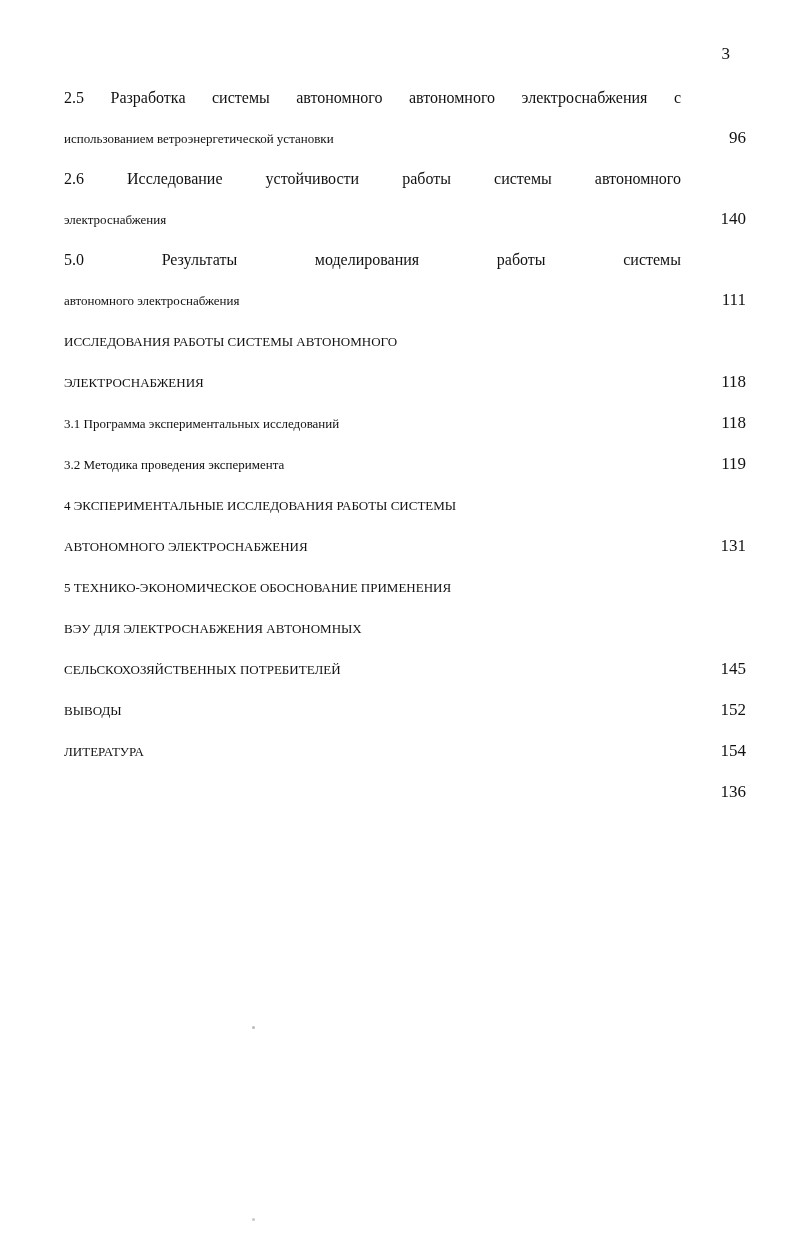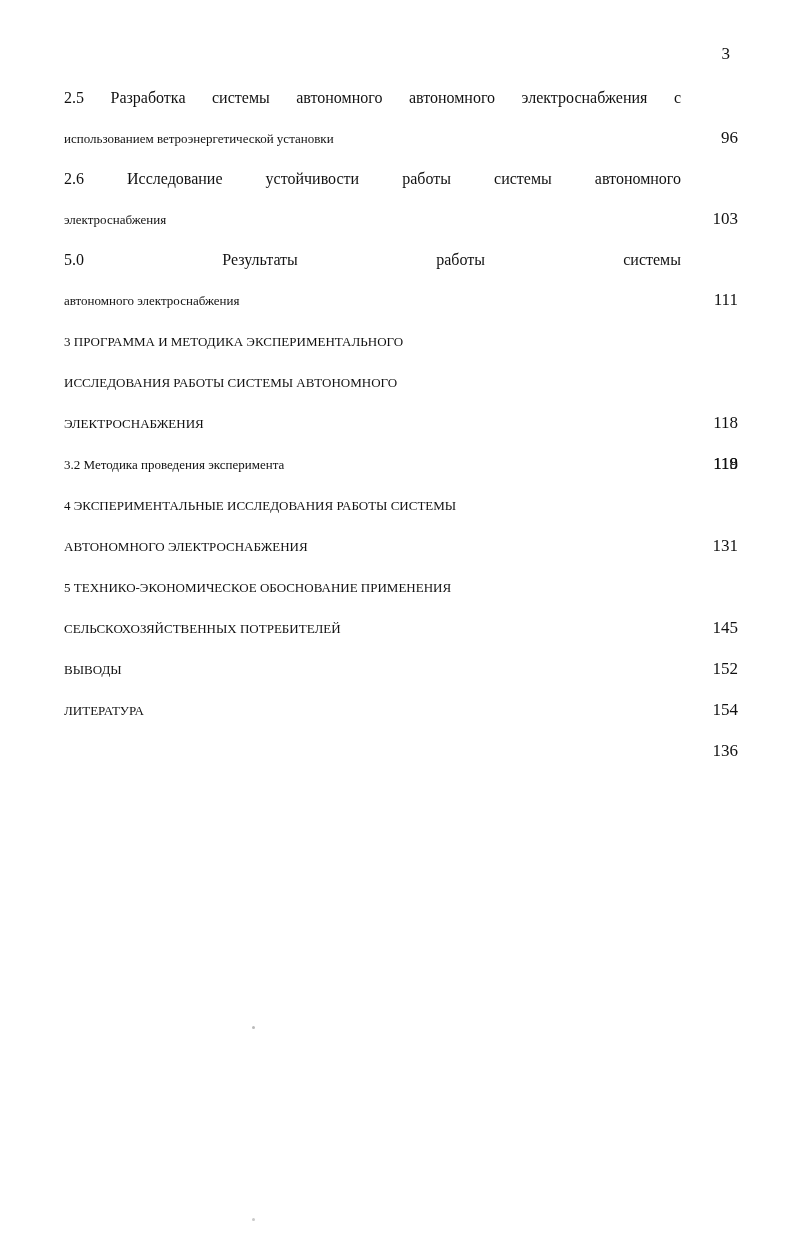--- a/index.html
+++ b/index.html
@@ -29,21 +29,21 @@
     top: 78px;
     left: 64px;
     width: 682px;
   }
   .toc-entry {
     position: relative;
     margin-bottom: 0px;
   }
   .pagenum {
     position: absolute;
-    right: 8px;
+    right: 0;
     top: 0;
     font-size: 17px;
     text-align: right;
     width: 40px;
     white-space: nowrap;
   }
   .row {
     position: relative;
     width: 682px;
     line-height: 40px;
@@ -114,54 +114,53 @@
           <span>2.6</span>
           <span>Исследование</span>
           <span>устойчивости</span>
           <span>работы</span>
           <span>системы</span>
           <span>автономного</span>
         </div>
       </div>
       <div class="row">
         <span class="txt">электроснабжения</span>
-        <span class="pagenum">103</span>
+        <span class="pagenum">140</span>
       </div>
     </div>
 
     <div class="toc-entry">
       <div class="row">
         <div class="spread-wide">
           <span>5.0</span>
           <span>Результаты</span>
+          <span>моделирования</span>
           <span>работы</span>
           <span>системы</span>
         </div>
       </div>
       <div class="row">
         <span class="txt">автономного электроснабжения</span>
         <span class="pagenum">111</span>
       </div>
     </div>
 
     <div class="toc-entry">
       <div class="row">
-        <span class="txt caps">3 ПРОГРАММА И МЕТОДИКА ЭКСПЕРИМЕНТАЛЬНОГО</span>
-      </div>
-      <div class="row">
         <span class="txt caps">ИССЛЕДОВАНИЯ РАБОТЫ СИСТЕМЫ АВТОНОМНОГО</span>
       </div>
       <div class="row">
         <span class="txt caps">ЭЛЕКТРОСНАБЖЕНИЯ</span>
         <span class="pagenum">118</span>
       </div>
     </div>
 
     <div class="toc-entry">
       <div class="row">
+        <span class="txt">3.1 Программа экспериментальных исследований</span>
         <span class="pagenum">118</span>
       </div>
     </div>
 
     <div class="toc-entry">
       <div class="row">
         <span class="txt">3.2 Методика проведения эксперимента</span>
         <span class="pagenum">119</span>
       </div>
     </div>
@@ -174,20 +173,23 @@
         <span class="txt caps">АВТОНОМНОГО ЭЛЕКТРОСНАБЖЕНИЯ</span>
         <span class="pagenum">131</span>
       </div>
     </div>
 
     <div class="toc-entry">
       <div class="row">
         <span class="txt caps">5 ТЕХНИКО-ЭКОНОМИЧЕСКОЕ ОБОСНОВАНИЕ ПРИМЕНЕНИЯ</span>
       </div>
       <div class="row">
+        <span class="txt caps">ВЭУ ДЛЯ ЭЛЕКТРОСНАБЖЕНИЯ АВТОНОМНЫХ</span>
+      </div>
+      <div class="row">
         <span class="txt caps">СЕЛЬСКОХОЗЯЙСТВЕННЫХ ПОТРЕБИТЕЛЕЙ</span>
         <span class="pagenum">145</span>
       </div>
     </div>
 
     <div class="toc-entry">
       <div class="row">
         <span class="txt caps">ВЫВОДЫ</span>
         <span class="pagenum">152</span>
       </div>

